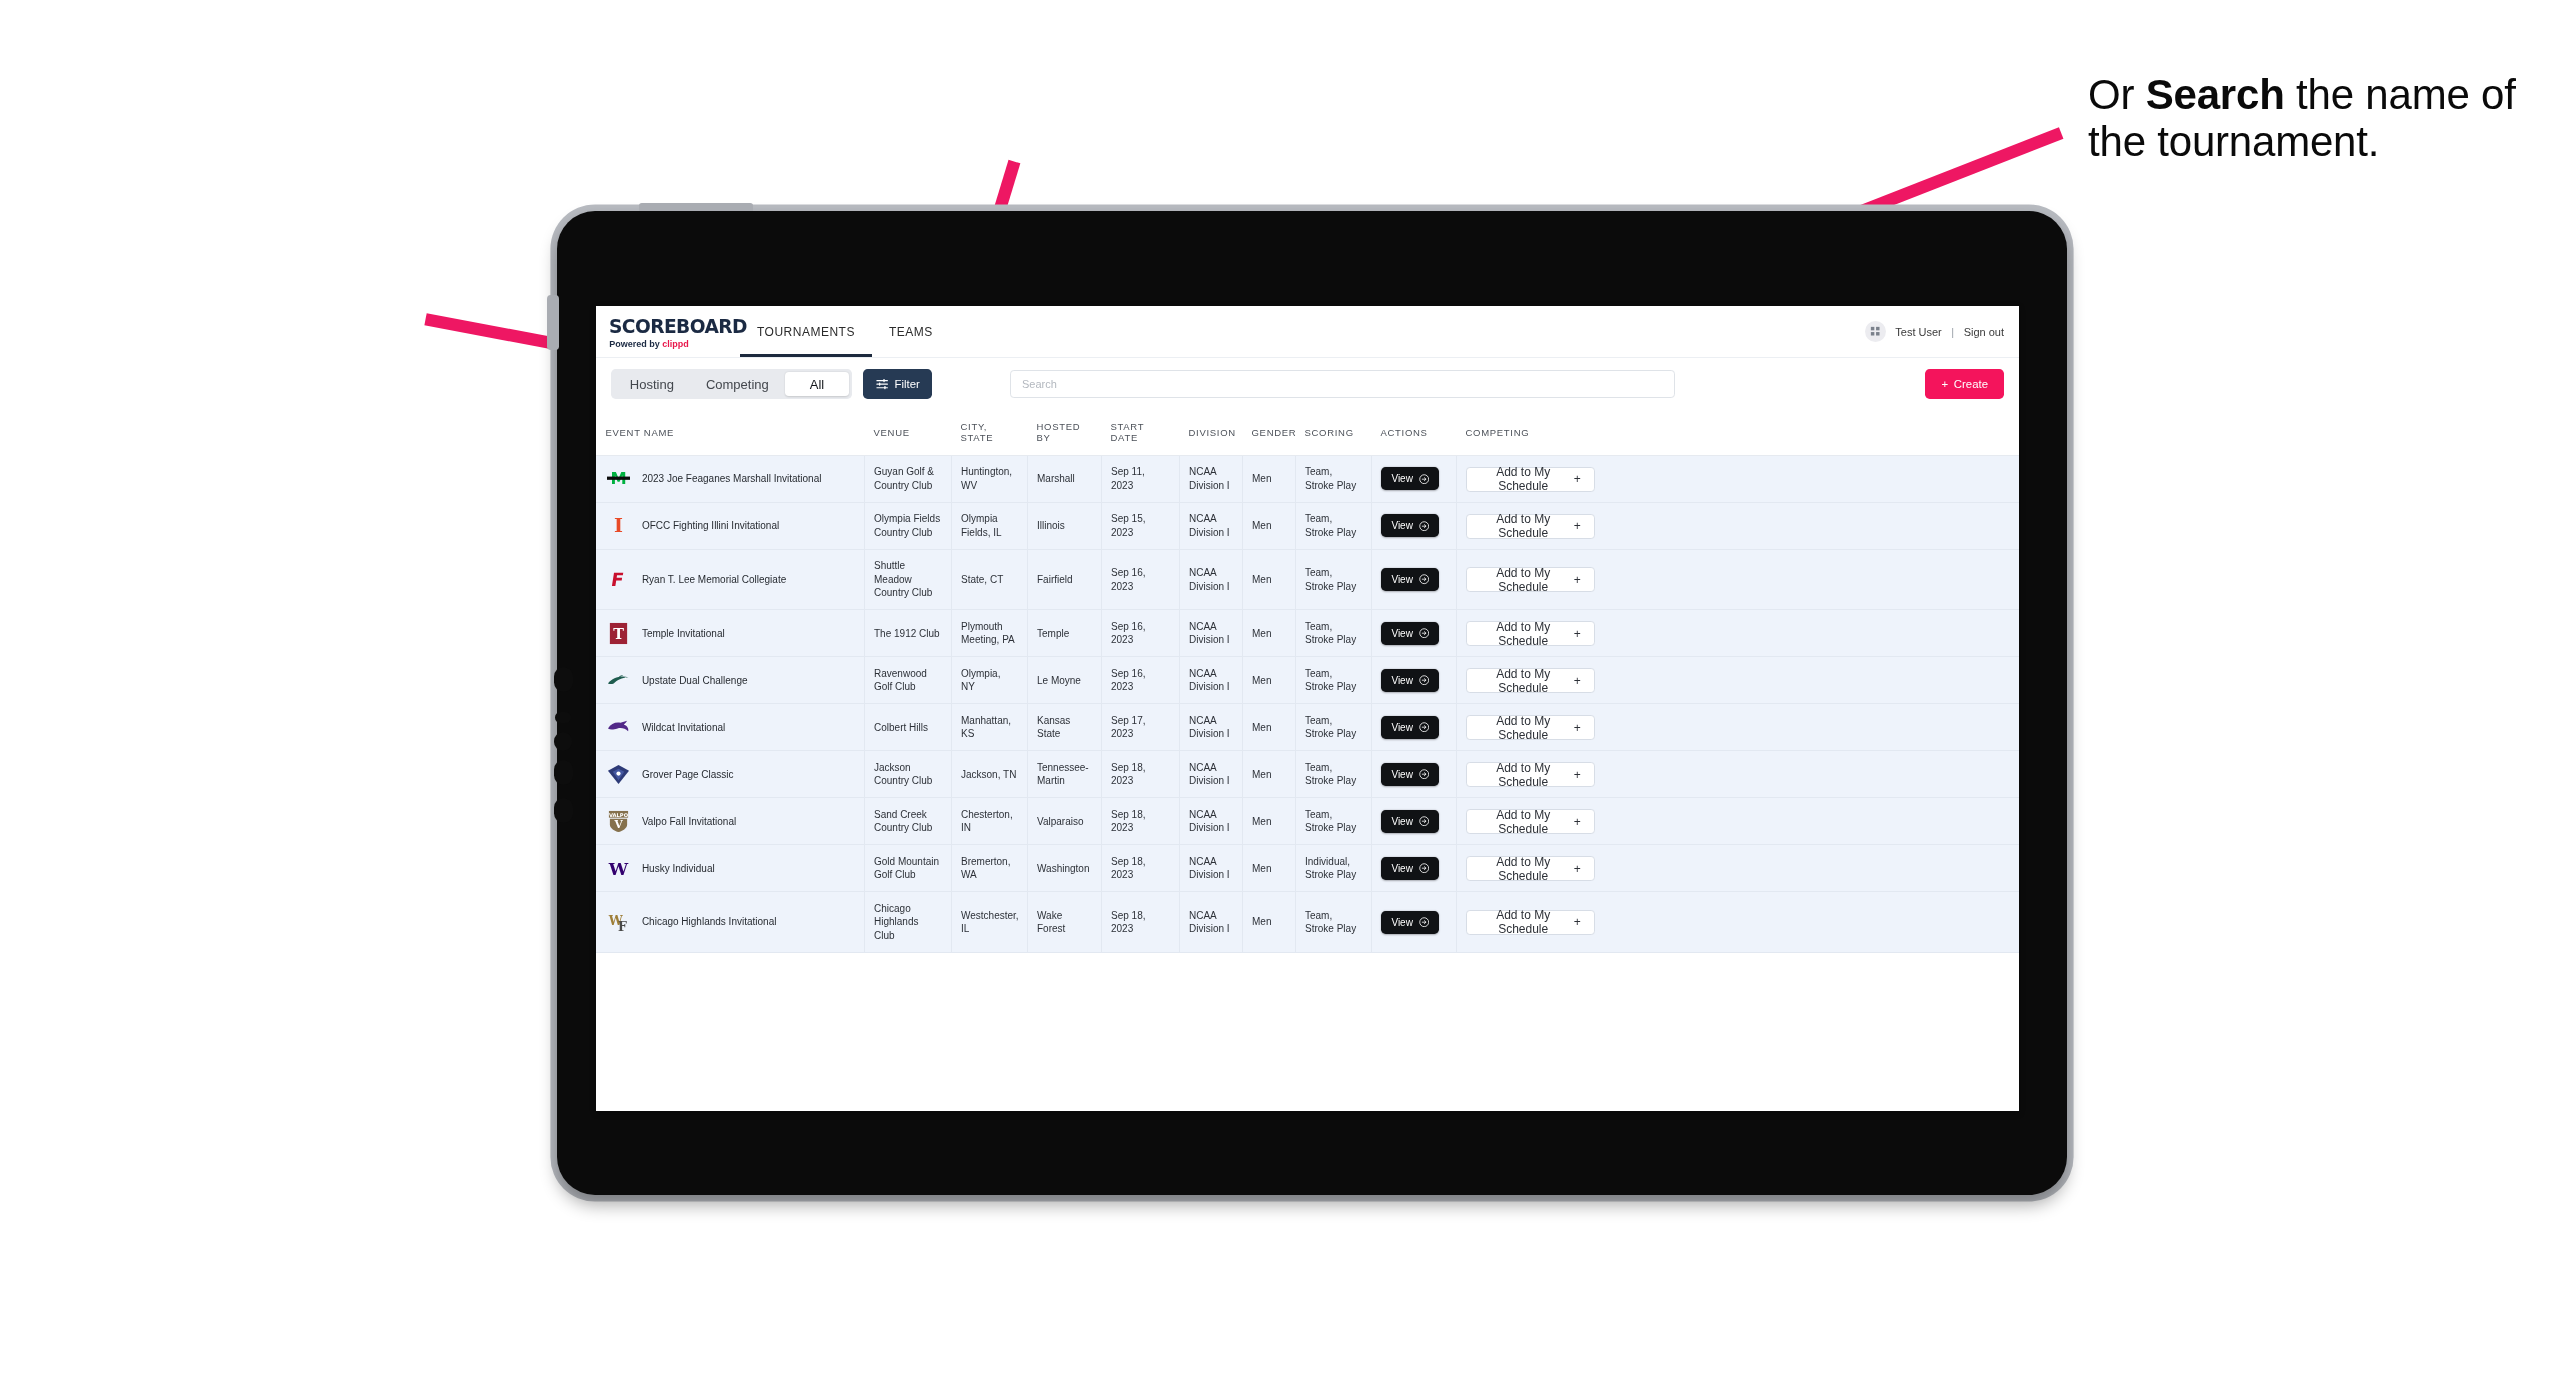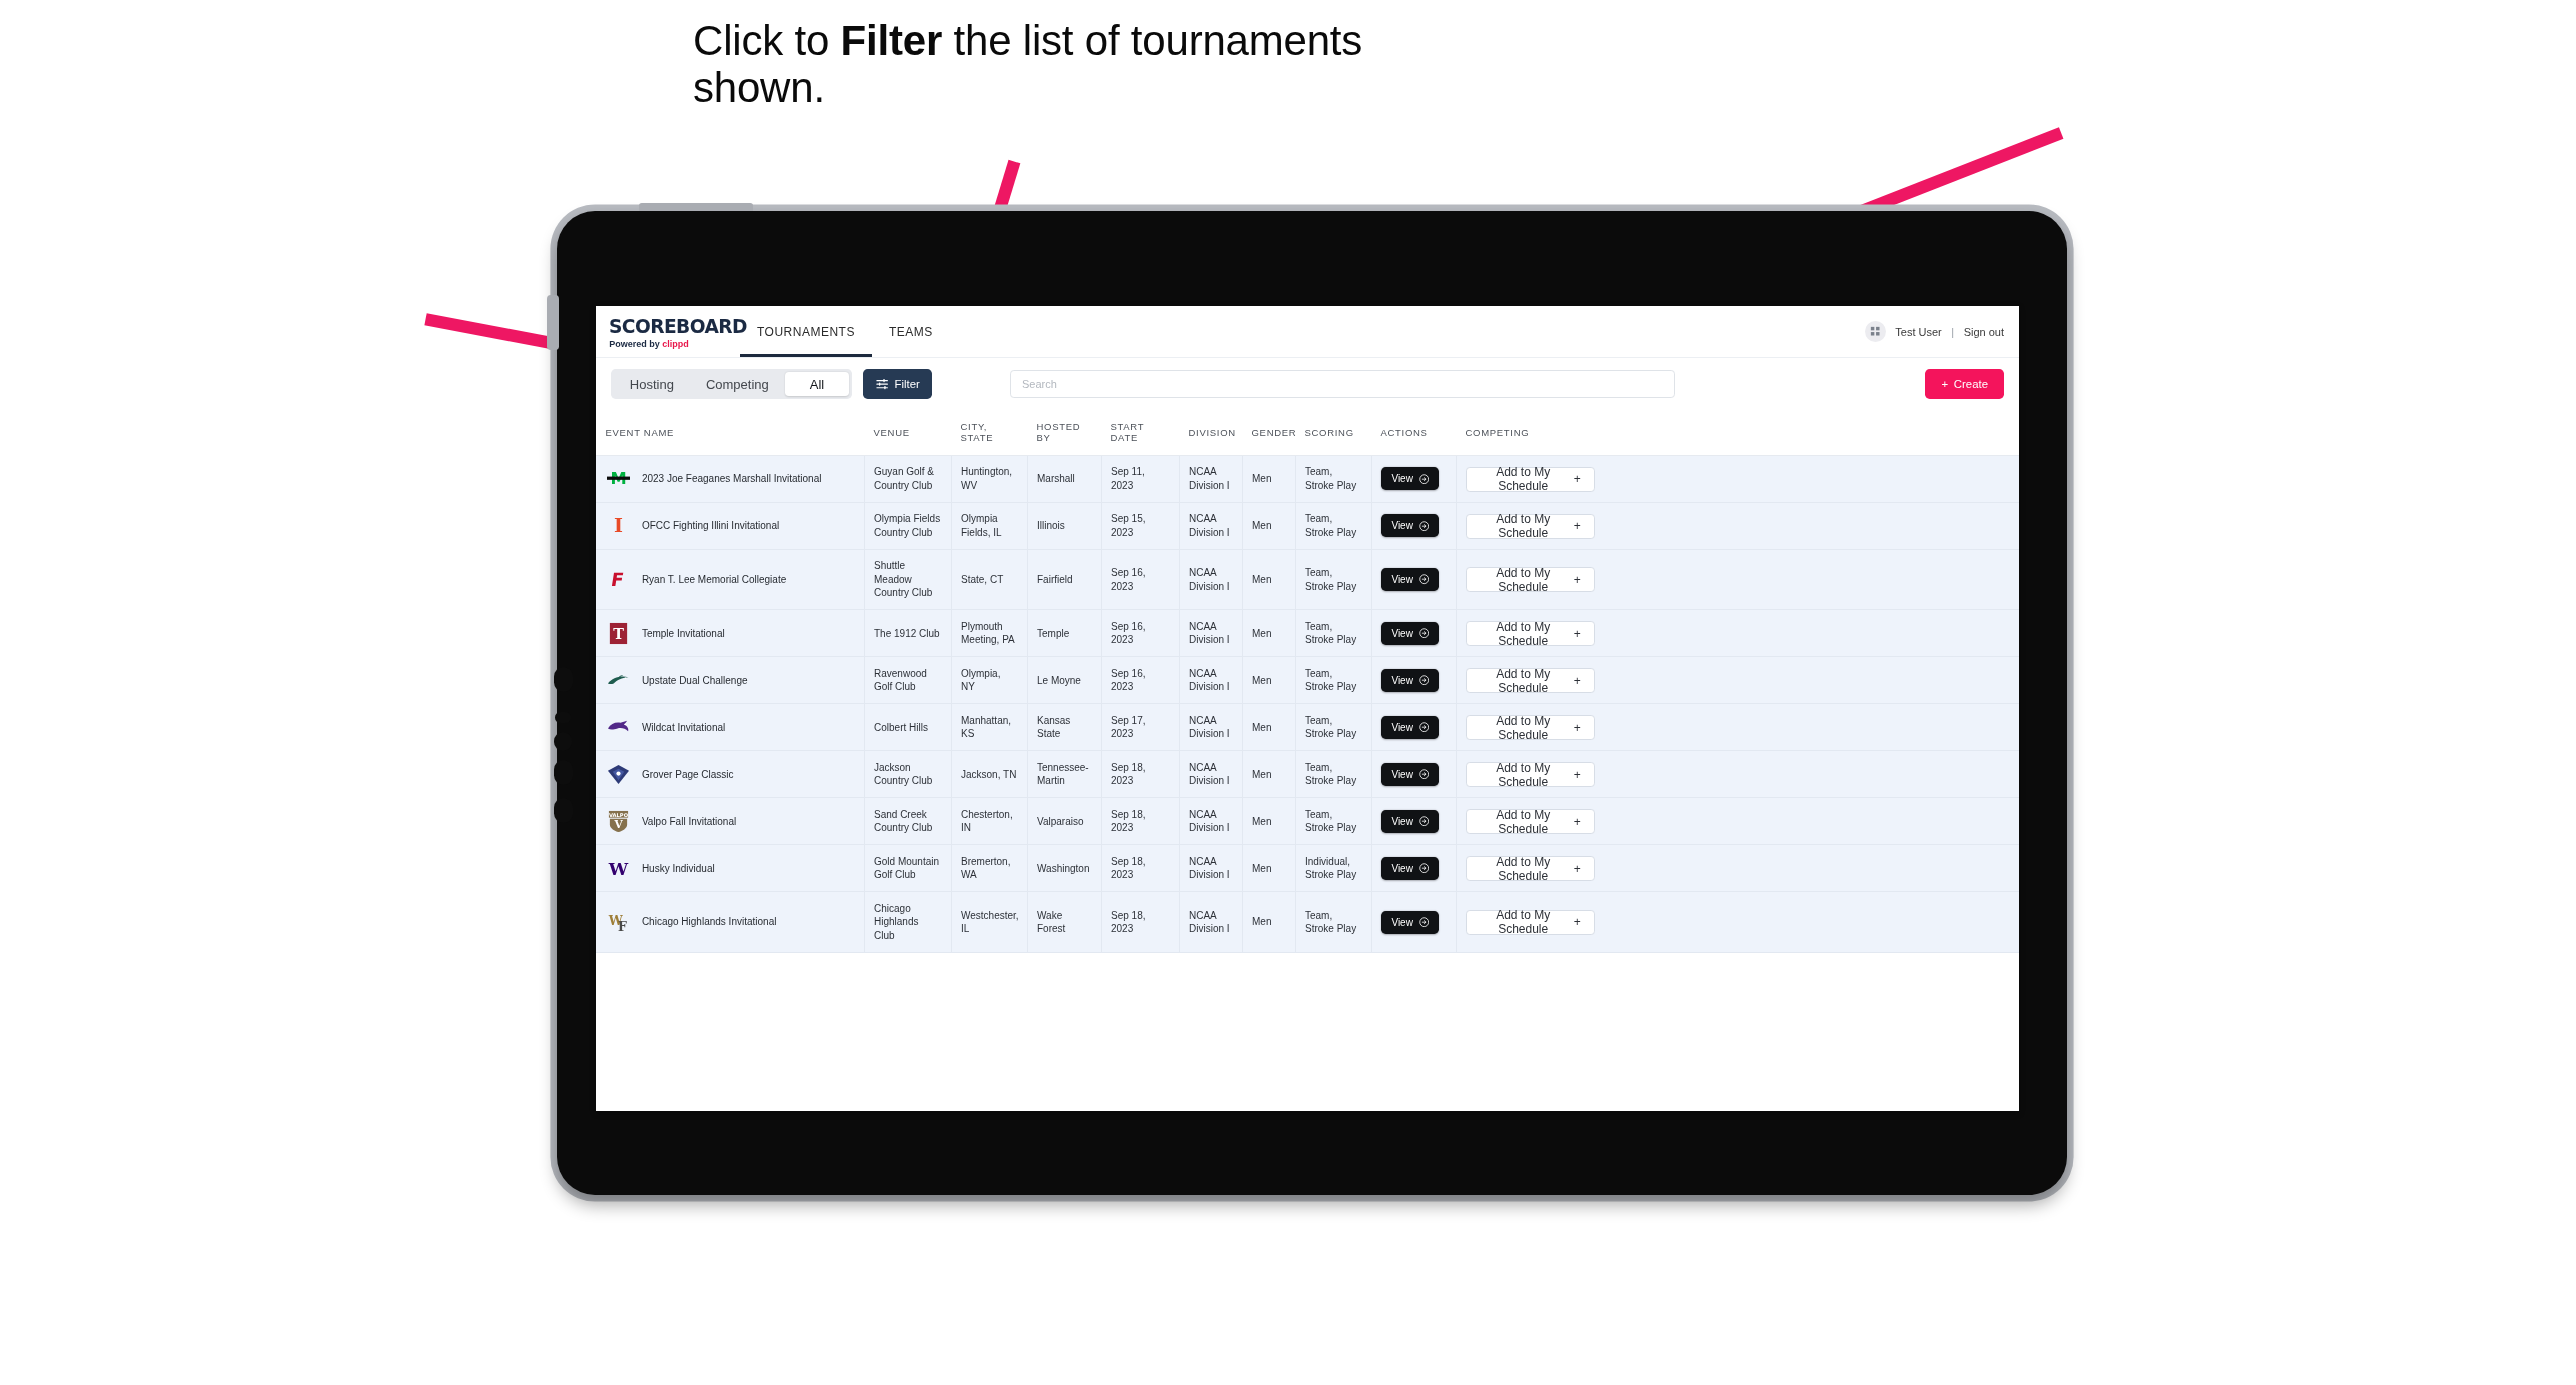--- a/index.html
+++ b/index.html
@@ -153,24 +153,24 @@
     font-size:12px; color:#2d3138; cursor:pointer; width:129px;
     font-family:"Liberation Sans",sans-serif;
   }
 </style>
 </head>
 <body>
 
 <div id="stage">
 
 
-  <div class="anno" id="anno-top">
-    <span>Click to </span><b>Filter</b><span> the list of tournaments shown.</span>
+
+  <div class="anno" id="anno-right">
+    <span>Or </span><b>Search</b><span> the name of the tournament.</span>
   </div>
-
 
   <svg class="arrow" style="left:0;top:0;width:2576px;height:1386px;" viewBox="0 0 2712 1459" width="2576" height="1386">
     <defs>
       <marker id="ah" markerWidth="5" markerHeight="5" refX="2.2" refY="2.5" orient="auto">
         <path d="M0,0 L5,2.5 L0,5 z" fill="#ee1763"></path>
       </marker>
     </defs>
     <line x1="448" y1="336" x2="808" y2="404" stroke="#ee1763" stroke-width="13" marker-end="url(#ah)"></line>
     <line x1="1068" y1="170" x2="998" y2="400" stroke="#ee1763" stroke-width="13" marker-end="url(#ah)"></line>
     <line x1="2170" y1="140" x2="1470" y2="414" stroke="#ee1763" stroke-width="13" marker-end="url(#ah)"></line>

